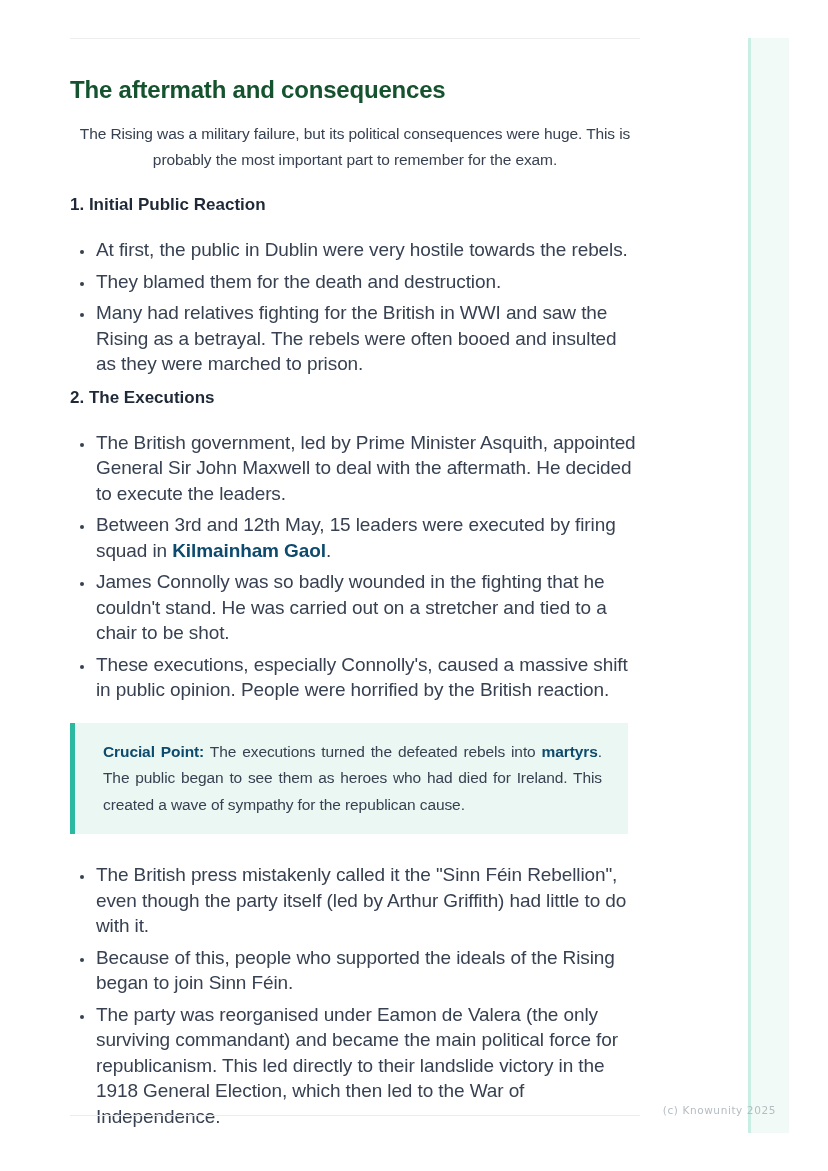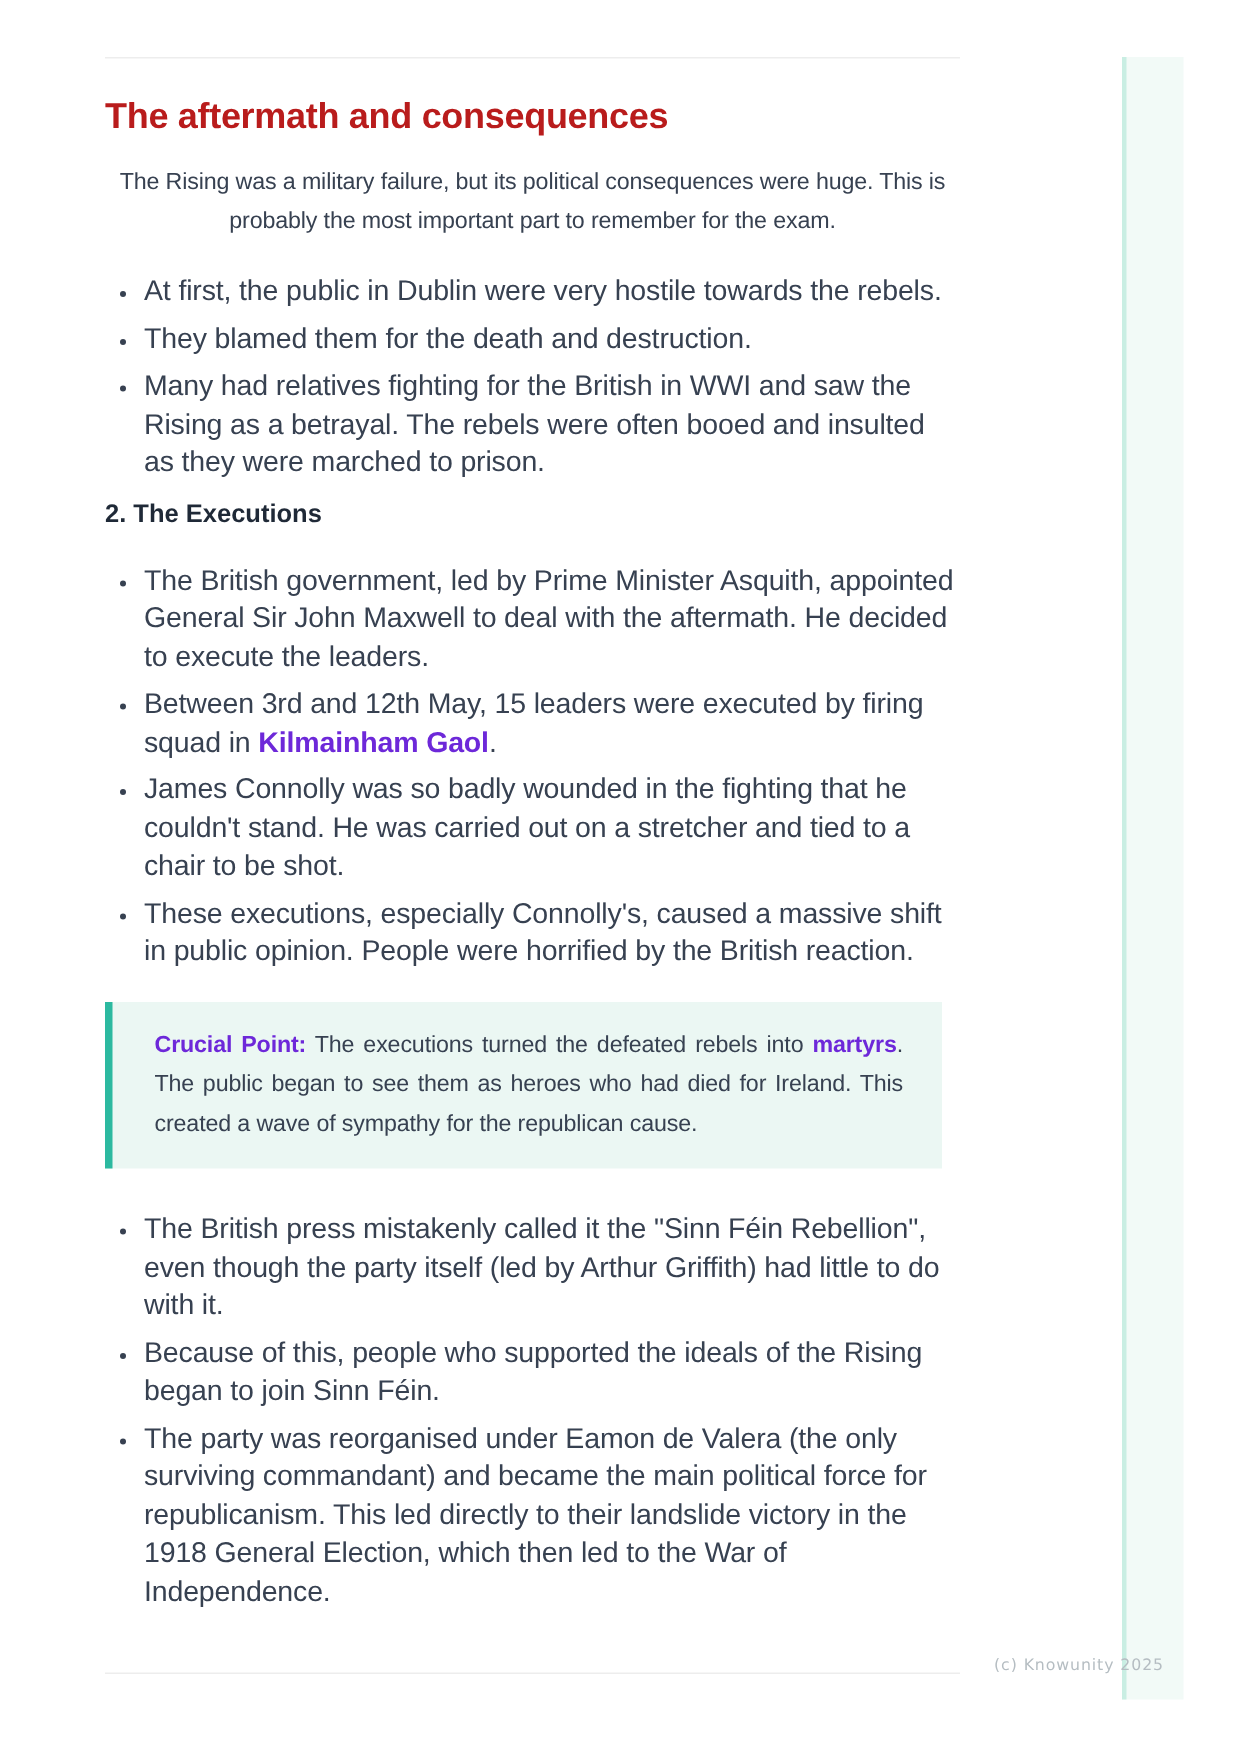--- a/index.html
+++ b/index.html
@@ -43,23 +43,23 @@
     top: 1115px;
     left: 70px;
     width: 570px;
     z-index: 1;
   }
 
   h1.page-title {
     font-size: 24px;
     line-height: 30px;
     font-weight: 700;
-    color: #b91c1c;
+    color: #14532d;
     letter-spacing: -0.2px;
-    margin: 24px 0 16px 0;
+    margin: 36px 0 16px 0;
   }
 
   p.intro {
     font-size: 15.5px;
     line-height: 25.5px;
     letter-spacing: -0.1px;
     color: #374151;
     margin: 0 0 22px 0;
     text-align: center;
   }
@@ -80,21 +80,21 @@
   ul.bullet-list li {
     font-size: 19px;
     line-height: 25.5px;
     letter-spacing: -0.1px;
     color: #374151;
     margin: 0 0 6px 0;
     padding-left: 1px;
   }
   ul.bullet-list li::marker { color: #374151; font-size: 13px; }
 
-  .b { font-weight: 700; color: #6d28d9; }
+  .b { font-weight: 700; color: #0c4a6e; }
 
   .callout {
     background: #ebf7f3;
     border-left: 5px solid #2cb9a0;
     margin: 20px 12px 28px 0;
     padding: 16px 26px 16px 28px;
   }
   .callout p {
     margin: 0;
     font-size: 15.5px;
@@ -121,20 +121,21 @@
 <div class="side-band"></div>
 
 <div class="content">
 
   <hr class="rule top-rule">
 
   <h1 class="page-title">The aftermath and consequences</h1>
 
   <p class="intro">The Rising was a military failure, but its political consequences were huge. This is probably the most important part to remember for the exam.</p>
 
+  <h3 class="section-heading">1. Initial Public Reaction</h3>
   <ul class="bullet-list">
     <li>At first, the public in Dublin were very hostile towards the rebels.</li>
     <li>They blamed them for the death and destruction.</li>
     <li>Many had relatives fighting for the British in WWI and saw the Rising as a betrayal. The rebels were often booed and insulted as they were marched to prison.</li>
   </ul>
 
   <h3 class="section-heading">2. The Executions</h3>
   <ul class="bullet-list">
     <li>The British government, led by Prime Minister Asquith, appointed General Sir John Maxwell to deal with the aftermath. He decided to execute the leaders.</li>
     <li><span>Between 3rd and 12th May, 15 leaders were executed by firing squad in </span><strong class="b">Kilmainham Gaol</strong><span>.</span></li>

